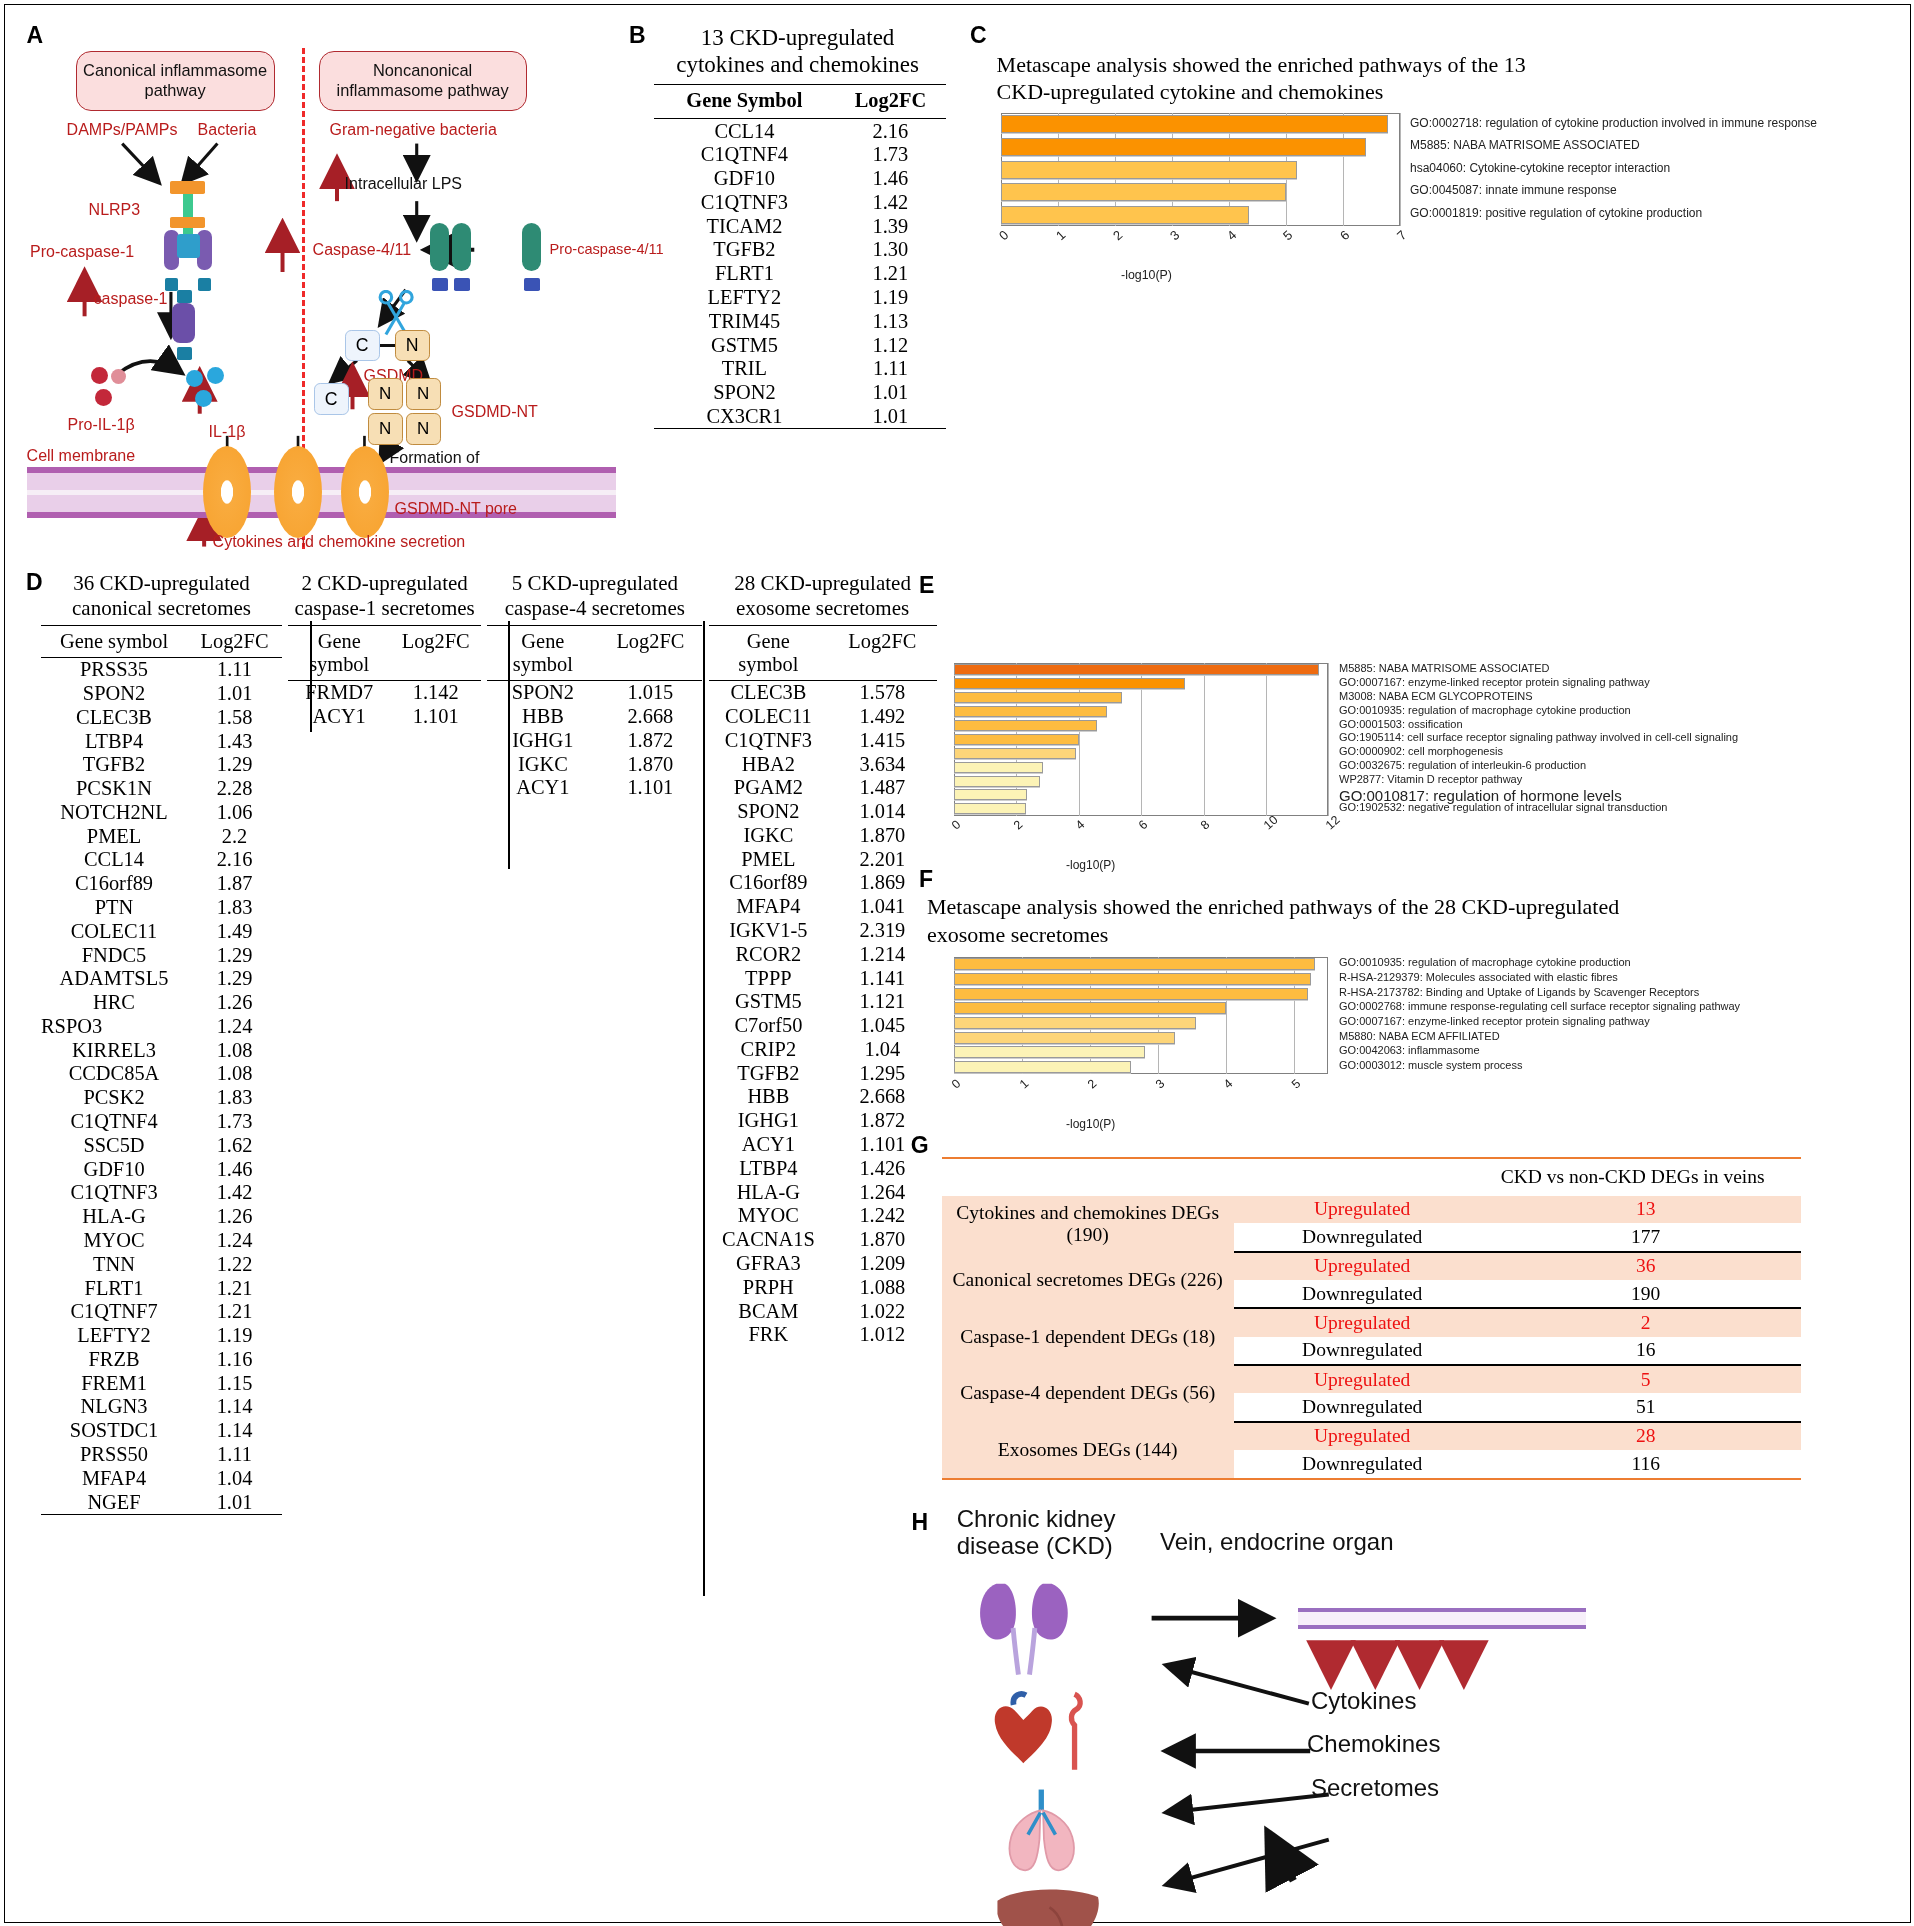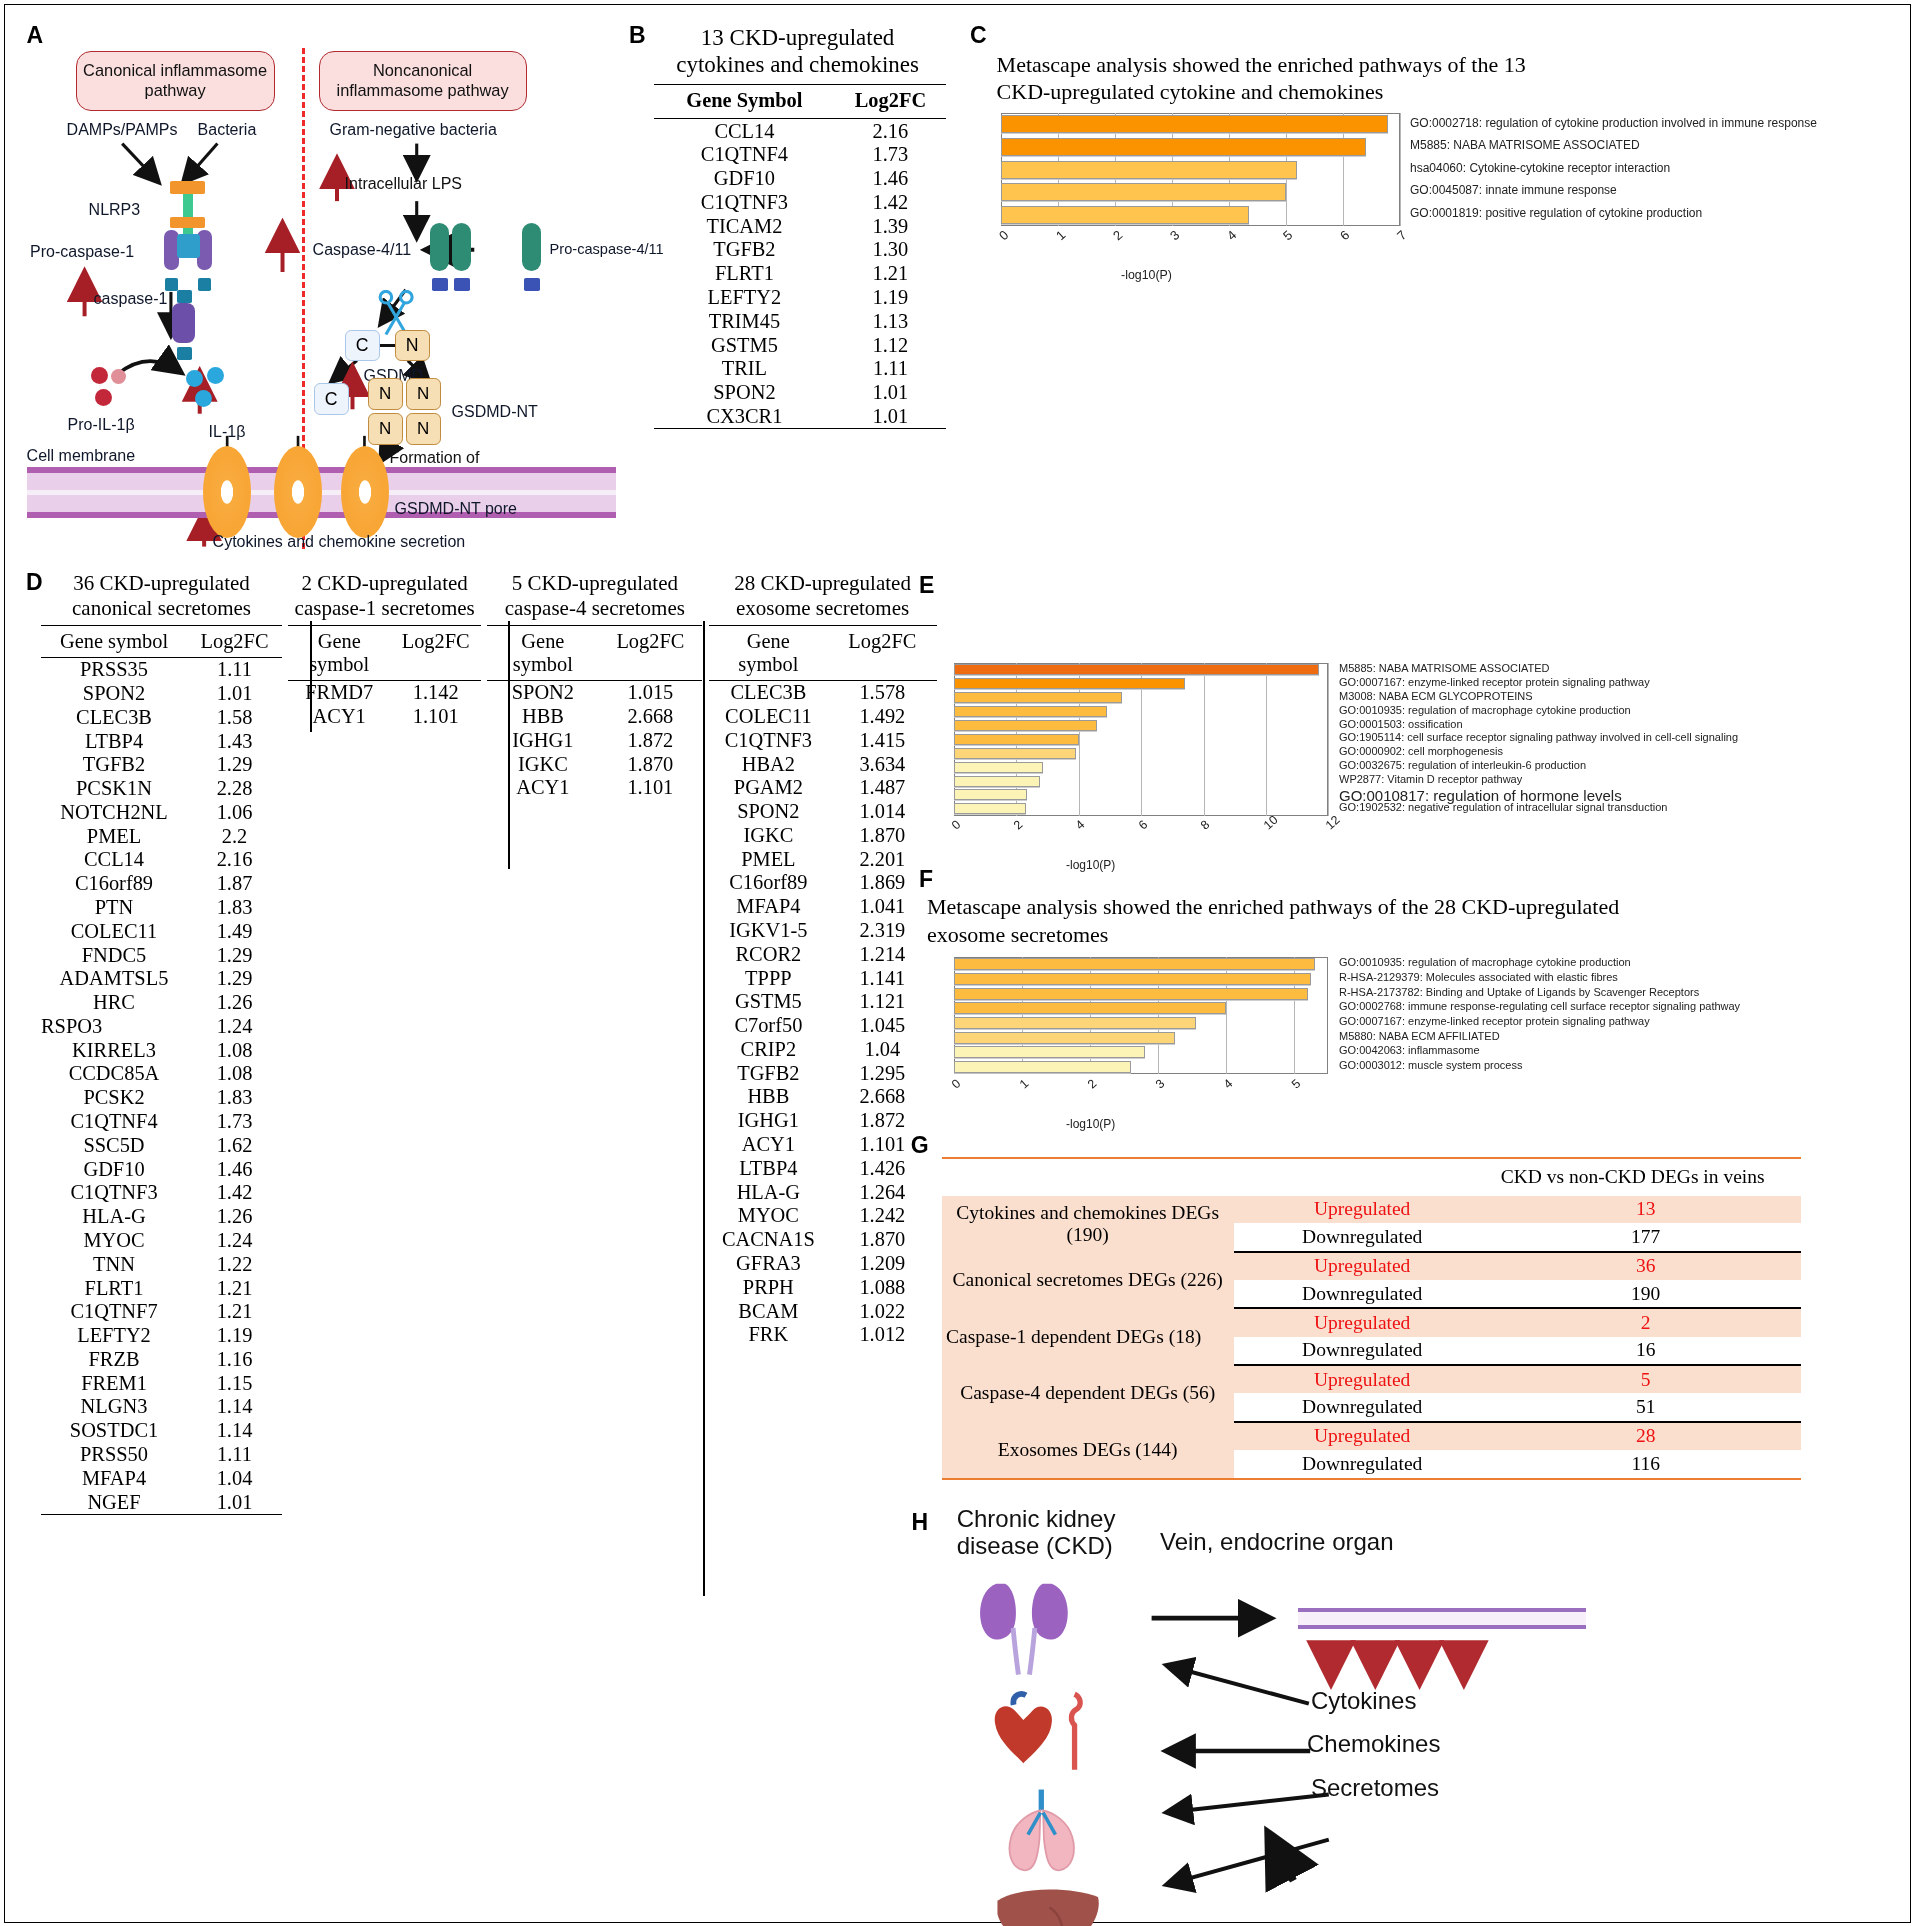--- a/index.html
+++ b/index.html
@@ -21,21 +21,21 @@
 
   
   #panelA { left:26.6px; top:24px; width:589px; height:523px; }
   .pillbox{
     position:absolute; border:1.8px solid #b02a30; background:#fbdede;
     border-radius:15px; text-align:center; font-family:"Liberation Sans", sans-serif;
     font-size:16.4px; line-height:1.2; display:flex; align-items:center; justify-content:center;
     padding:2.7px 4.4px; color:#111;
   }
   .divline{ position:absolute; border-left:3.1px dashed #ef2a2a; }
-  .atxt{ position:absolute; font-family:"Liberation Sans", sans-serif; font-size:16px; color:#0f172a; line-height:1.15; white-space:nowrap;}
+  .atxt{ position:absolute; font-family:"Liberation Sans", sans-serif; font-size:16px; color:#b91c1c; line-height:1.15; white-space:nowrap;}
   .atxtw{ position:absolute; font-family:"Liberation Sans", sans-serif; font-size:16px; color:#111; line-height:1.15;}
   .membrane{ position:absolute; background:
       linear-gradient(to bottom,
       #b05fb0 0px,#b05fb0 6.2px,
       #e9cfe9 6.2px,#e9cfe9 23px,
       #f6eef6 23px,#f6eef6 28px,
       #e9cfe9 28px,#e9cfe9 45px,
       #b05fb0 45px,#b05fb0 51px);
   }
   .pore{ position:absolute; width:48px; height:92px; border-radius:50%/50%;
@@ -757,21 +757,21 @@
           <tr>
             <td class="gshade" rowspan="2" style="width:292px;text-align:center;">Canonical  secretomes DEGs (226)</td>
             <td class="gshade ctr gup" style="width:257px;">Upregulated</td>
             <td class="gshade ctr gup" style="width:310px;">36</td>
           </tr>
           <tr>
             <td class="ctr gblack">Downregulated</td>
             <td class="ctr gblack">190</td>
           </tr>
           <tr>
-            <td class="gshade" rowspan="2" style="width:292px;text-align:left;margin-left:12px;">Caspase-1 dependent DEGs (18)</td>
+            <td class="gshade" rowspan="2" style="width:292px;text-align:center;margin-left:12px;">Caspase-1 dependent DEGs (18)</td>
             <td class="gshade ctr gup" style="width:257px;">Upregulated</td>
             <td class="gshade ctr gup" style="width:310px;">2</td>
           </tr>
           <tr>
             <td class="ctr gblack">Downregulated</td>
             <td class="ctr gblack">16</td>
           </tr>
           <tr>
             <td class="gshade" rowspan="2" style="width:292px;text-align:center;">Caspase-4 dependent DEGs (56)</td>
             <td class="gshade ctr gup" style="width:257px;">Upregulated</td>

